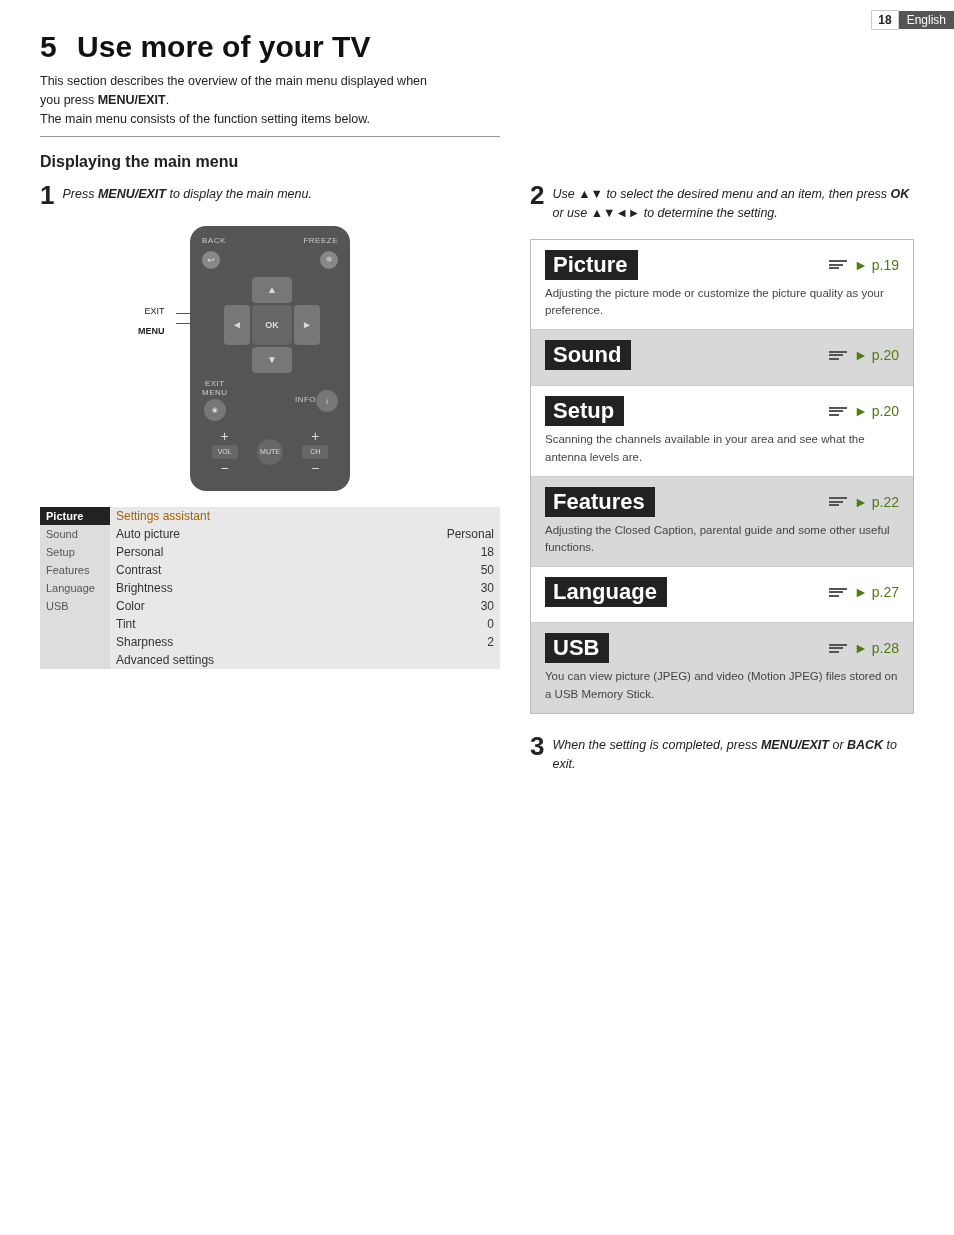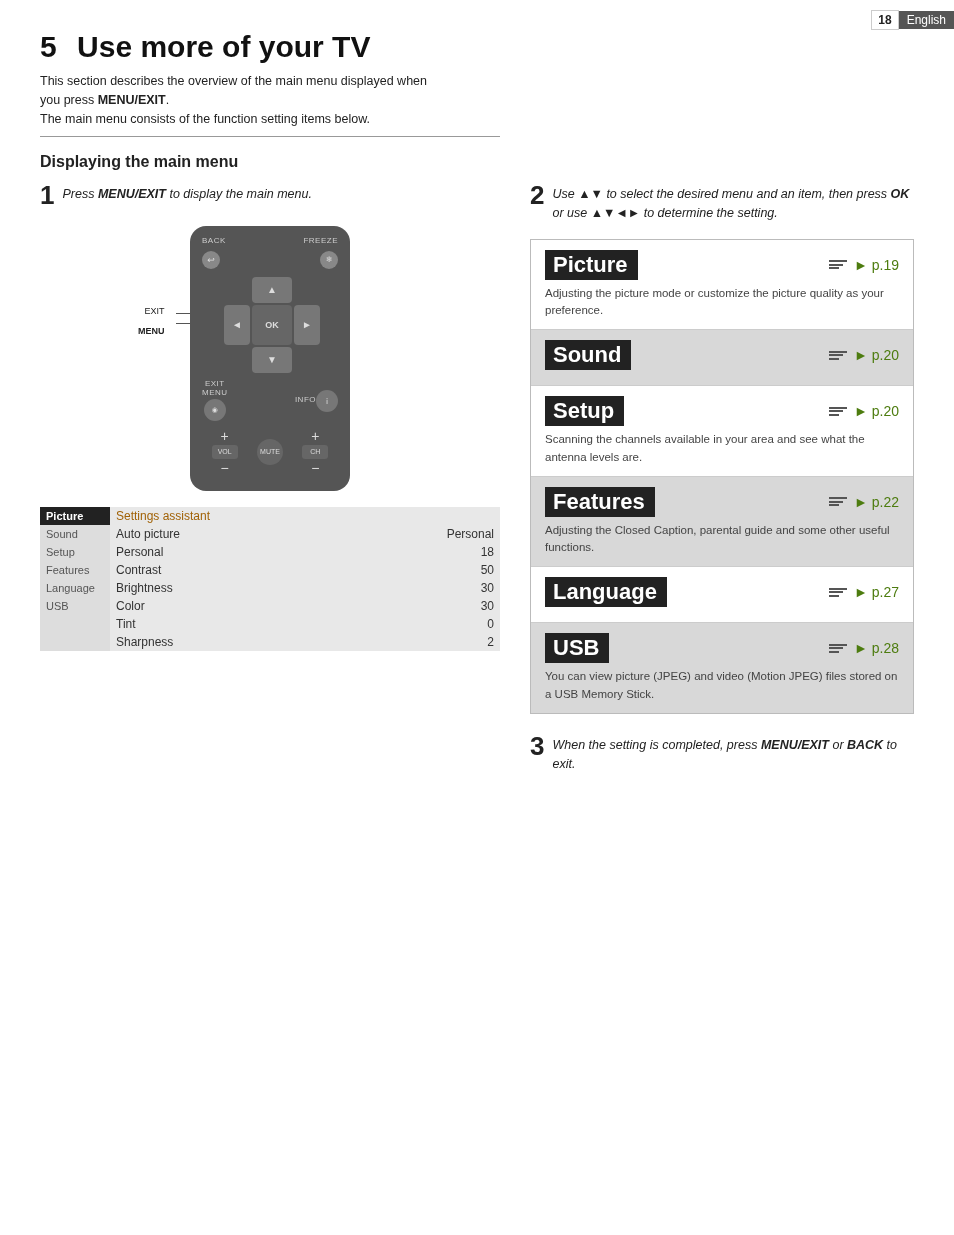--- a/index.html
+++ b/index.html
@@ -446,20 +446,25 @@
         <tr>
           <td class="tv-menu-cat"></td>
           <td class="tv-menu-item">Tint</td>
           <td class="tv-menu-value">0</td>
         </tr>
         <tr>
           <td class="tv-menu-cat"></td>
           <td class="tv-menu-item">Sharpness</td>
           <td class="tv-menu-value">2</td>
         </tr>
+        <tr>
+          <td class="tv-menu-cat"></td>
+          <td class="tv-menu-item">Advanced settings</td>
+          <td class="tv-menu-value"></td>
+        </tr>
       </tbody>
         </table>
     </div>
 
     <div class="col-right">
 
       <div class="step-row">
         <span class="step-num-large">2</span>
         <div class="step-text">
           Use <strong>▲▼</strong> to select the desired menu and an item, then press <strong>OK</strong> or use <strong>▲▼◄►</strong> to determine the setting.

